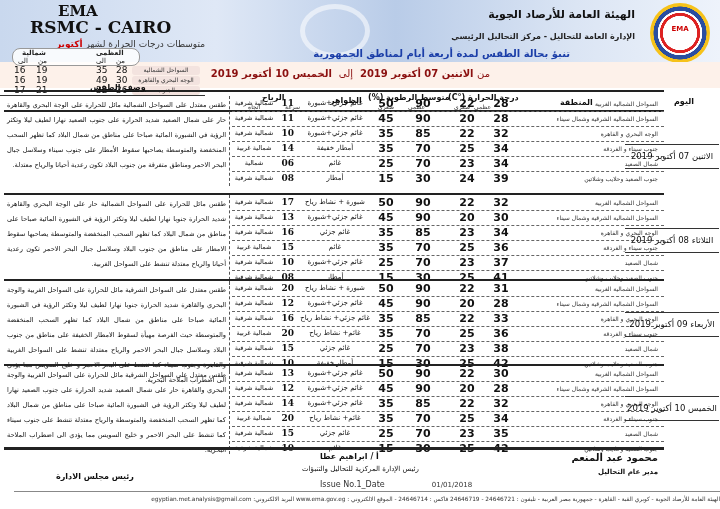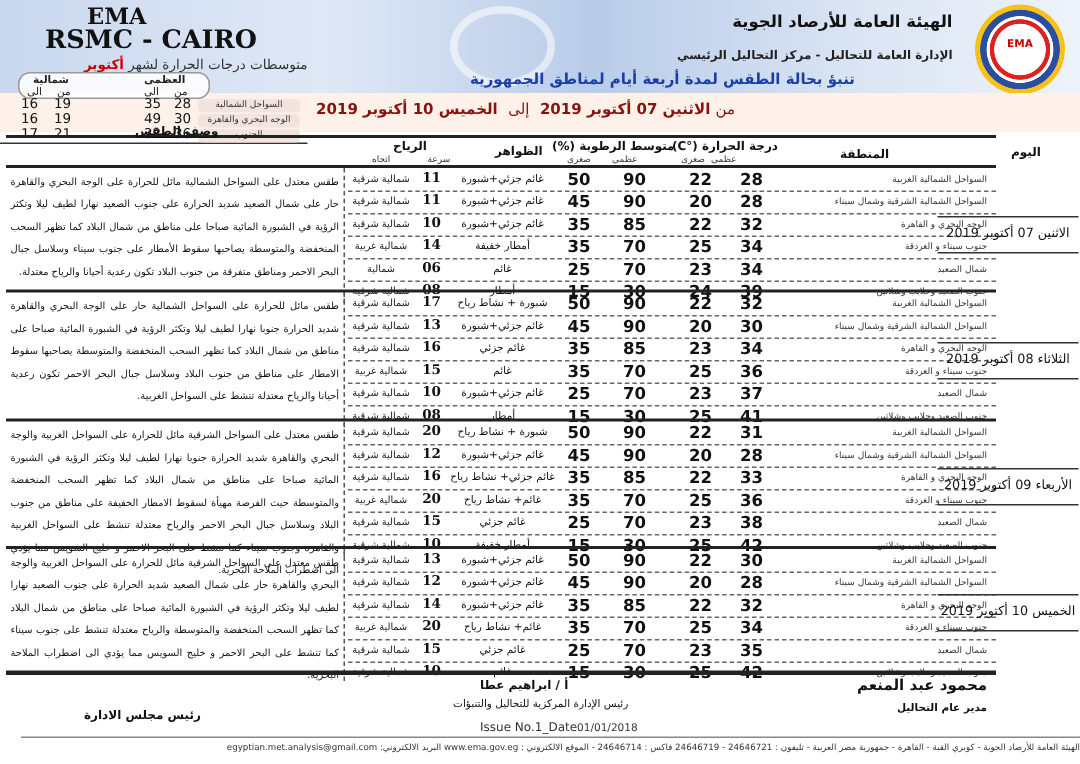--- a/index.html
+++ b/index.html
@@ -43,21 +43,21 @@
   .phen{left:66px;width:74px;text-align:center;font-size:7px;direction:rtl;}
   .hmin{left:143px;width:22px;text-align:center;font-weight:bold;font-size:11px;}
   .hmax{left:180px;width:22px;text-align:center;font-weight:bold;font-size:11px;}
   .tmin{left:224px;width:22px;text-align:center;font-weight:bold;font-size:11px;}
   .tmax{left:258px;width:22px;text-align:center;font-weight:bold;font-size:11px;}
   .region{left:280px;width:146px;text-align:right;padding-right:4px;font-size:6px;direction:rtl;color:#333;}
   .day-label{position:absolute;left:625px;width:94px;height:23px;border-top:1px solid #333;border-bottom:1px solid #333;
     font-size:8.5px;direction:rtl;text-align:center;line-height:23px;white-space:nowrap;}
   .sig{position:absolute;direction:rtl;white-space:nowrap;}
   .issue{position:absolute;left:320px;top:480px;font-size:8px;color:#333;}
-  .issue .d{font-size:7px;}
+  .issue .d{font-size:7px;margin-left:47px;}
   .foot-rule{position:absolute;left:14px;top:491px;width:706px;height:1px;background:#888;}
   .foot{position:absolute;left:14px;top:496px;width:706px;font-size:5.8px;color:#333;white-space:nowrap;direction:rtl;text-align:right;}
 </style>
 </head>
 <body>
 
 <div class="banner">
     <div class="orb"></div>
   </div>
 <div class="ema-title">EMA</div>
@@ -117,21 +117,21 @@
 <div class="colhead" style="left:368px;top:93px">متوسط الرطوبة (%)</div>
 <div class="colsub" style="left:378px;top:103px">صغرى</div>
 <div class="colsub" style="left:408px;top:103px">عظمى</div>
 <div class="colhead" style="left:448px;top:93px">درجة الحرارة (°C)</div>
 <div class="colsub" style="left:454px;top:103px">صغرى</div>
 <div class="colsub" style="left:474px;top:103px">عظمى</div>
 <div class="colhead" style="left:560px;top:98px">المنطقة</div>
 <div class="colhead" style="left:674px;top:97px">اليوم</div>
 
 <div class="main-rule" style="top:110px"></div>
-<div class="day-block" style="top:112px;height:90px">
+<div class="day-block" style="top:96px;height:90px">
   <div class="desc">طقس معتدل على السواحل الشمالية مائل للحرارة على الوجة البحري والقاهرة حار على شمال الصعيد شديد الحرارة على جنوب الصعيد نهارا لطيف ليلا وتكثر الرؤية في الشبورة المائية صباحا على مناطق من شمال البلاد كما تظهر السحب المنخفضة والمتوسطة يصاحبها سقوط الأمطار على جنوب سيناء وسلاسل جبال البحر الاحمر ومناطق متفرقة من جنوب البلاد تكون رعدية أحيانا والرياح معتدلة.</div>
   <div class="row" style="top:0">
       <span class="cell wdir">شمالية شرقية</span>
       <span class="cell wspd">11</span>
       <span class="cell phen">غائم جزئي+شبورة</span>
       <span class="cell hmin">50</span>
       <span class="cell hmax">90</span>
       <span class="cell tmin">22</span>
       <span class="cell tmax">28</span>
       <span class="cell region">السواحل الشمالية الغربية</span>

